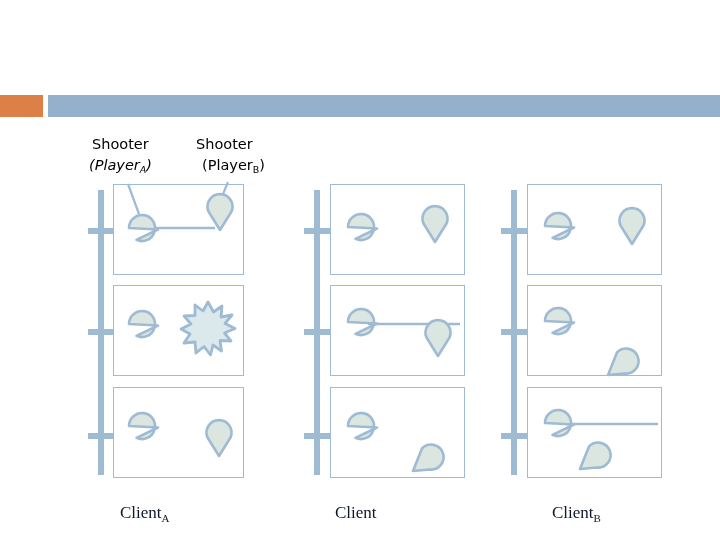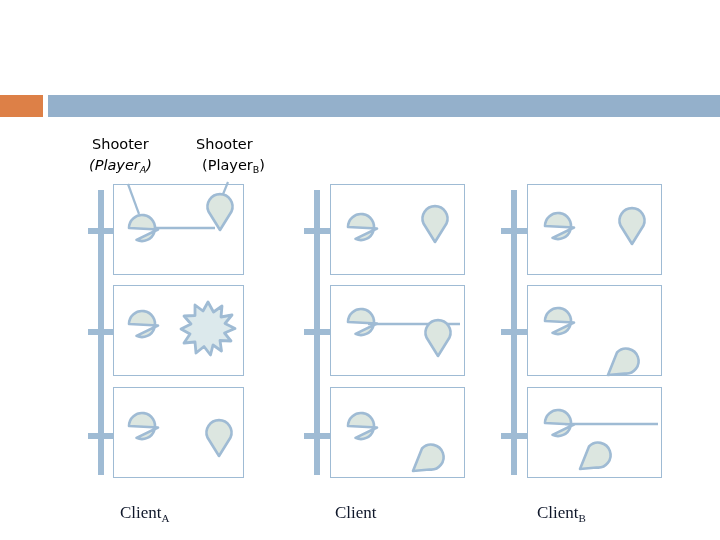--- a/index.html
+++ b/index.html
@@ -38,21 +38,21 @@
   
   .foot{
     position:absolute;
     font-size:17px;color:#0f172a;
     white-space:nowrap;
     font-family:Liberation Serif, serif;
   }
   .foot sub{font-size:11px;vertical-align:baseline;position:relative;top:4px;}
   .foot-a{left:120px;top:503px;}
   .foot-s{left:335px;top:503px;}
-  .foot-b{left:537px;top:503px;}
+  .foot-b{left:552px;top:503px;}
 
   
   .panel{
     position:absolute;
     background:#ffffff;
     border:1.6px solid #9fbbd4;
     box-sizing:border-box;
   }
   
   .timeline{

